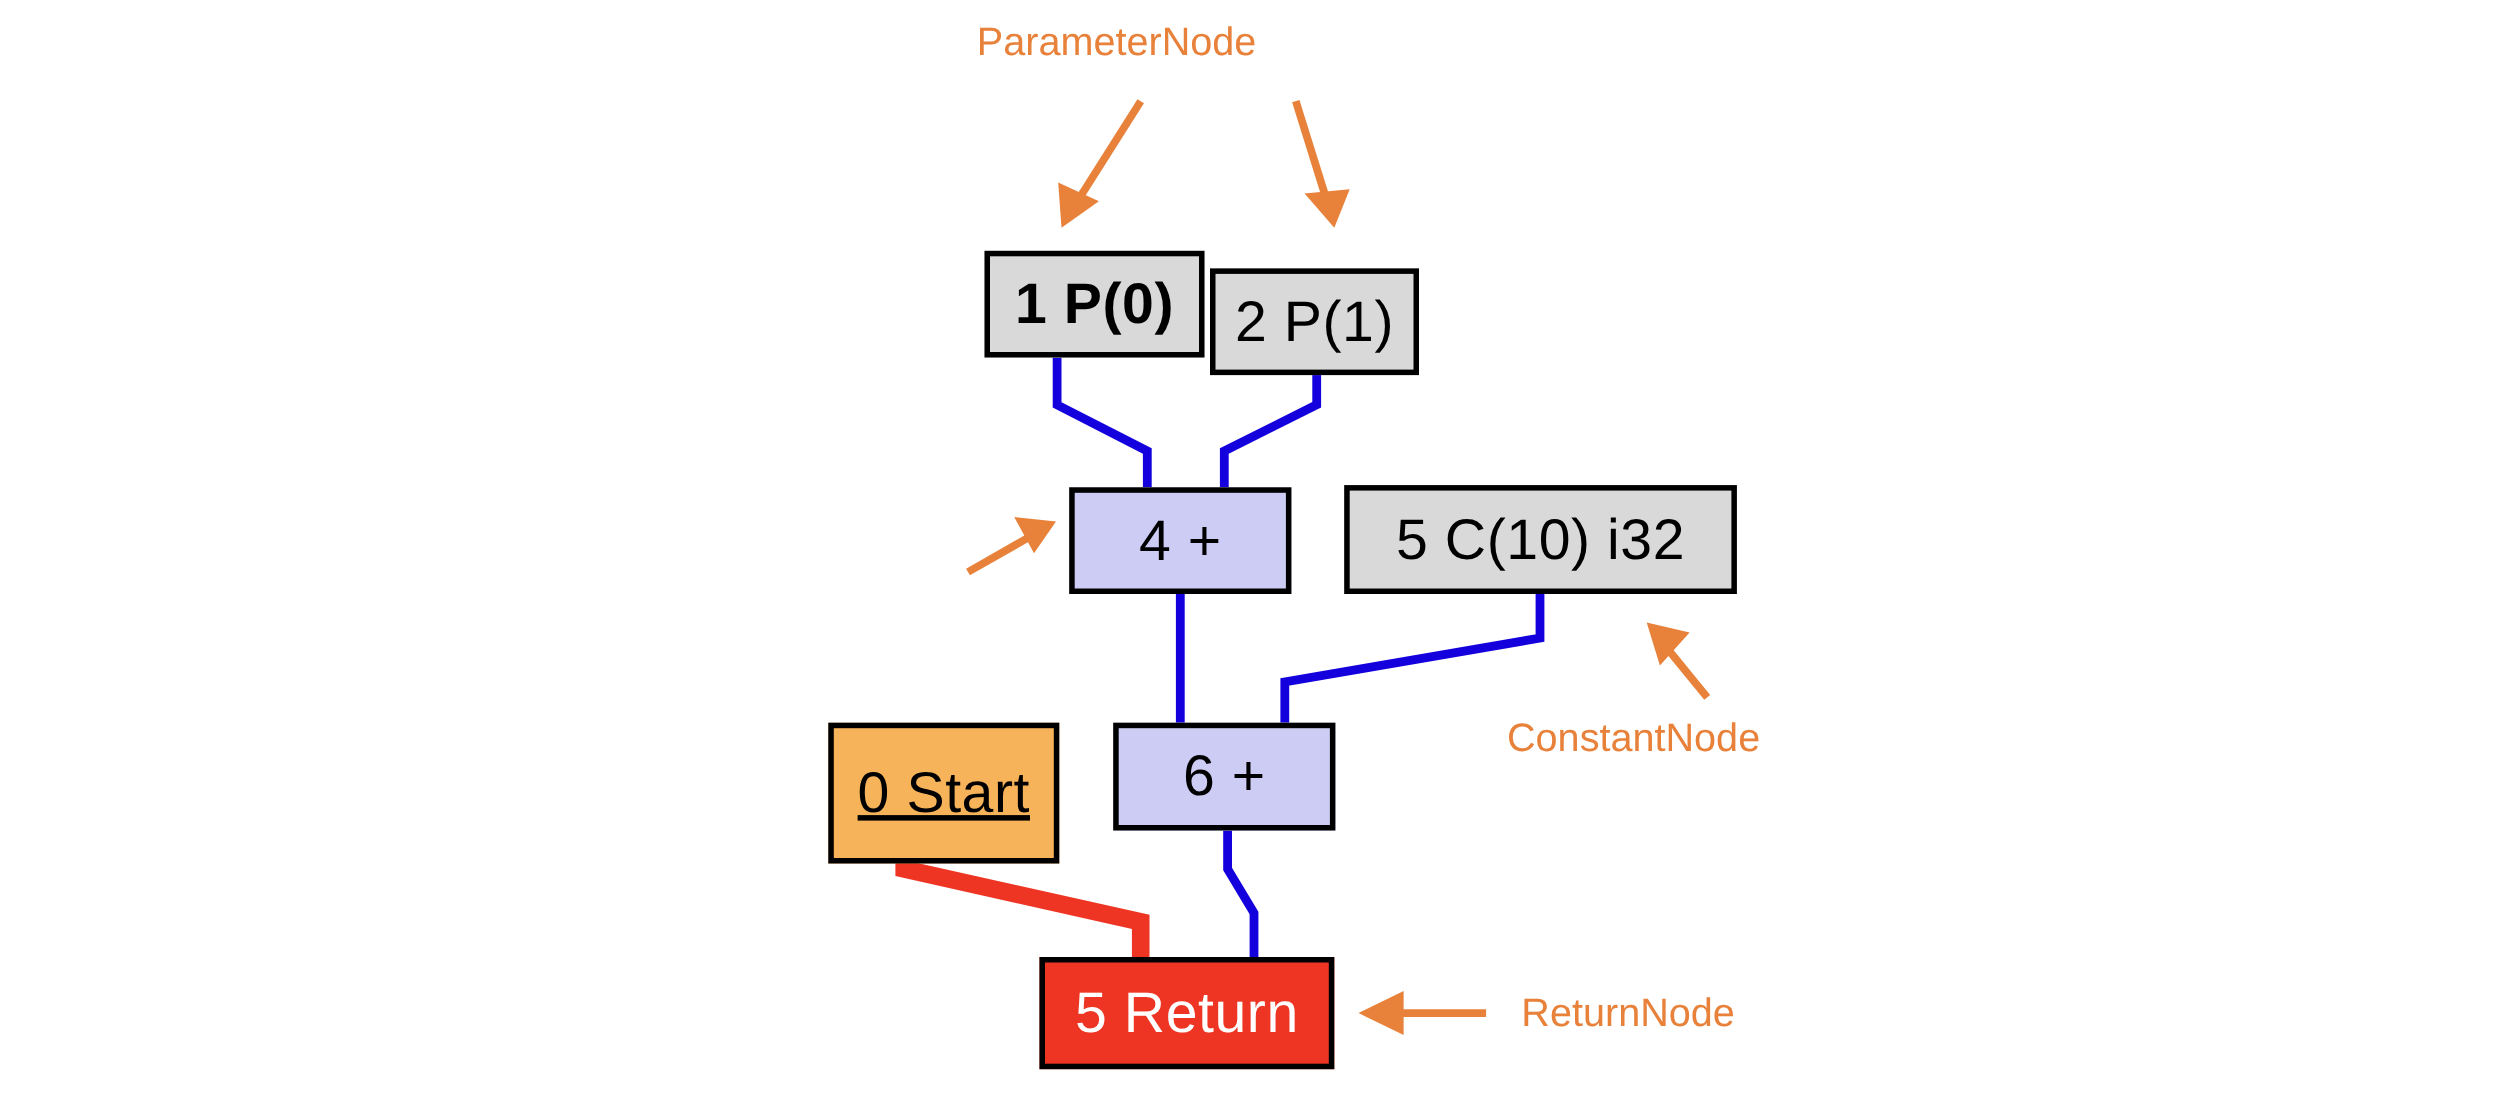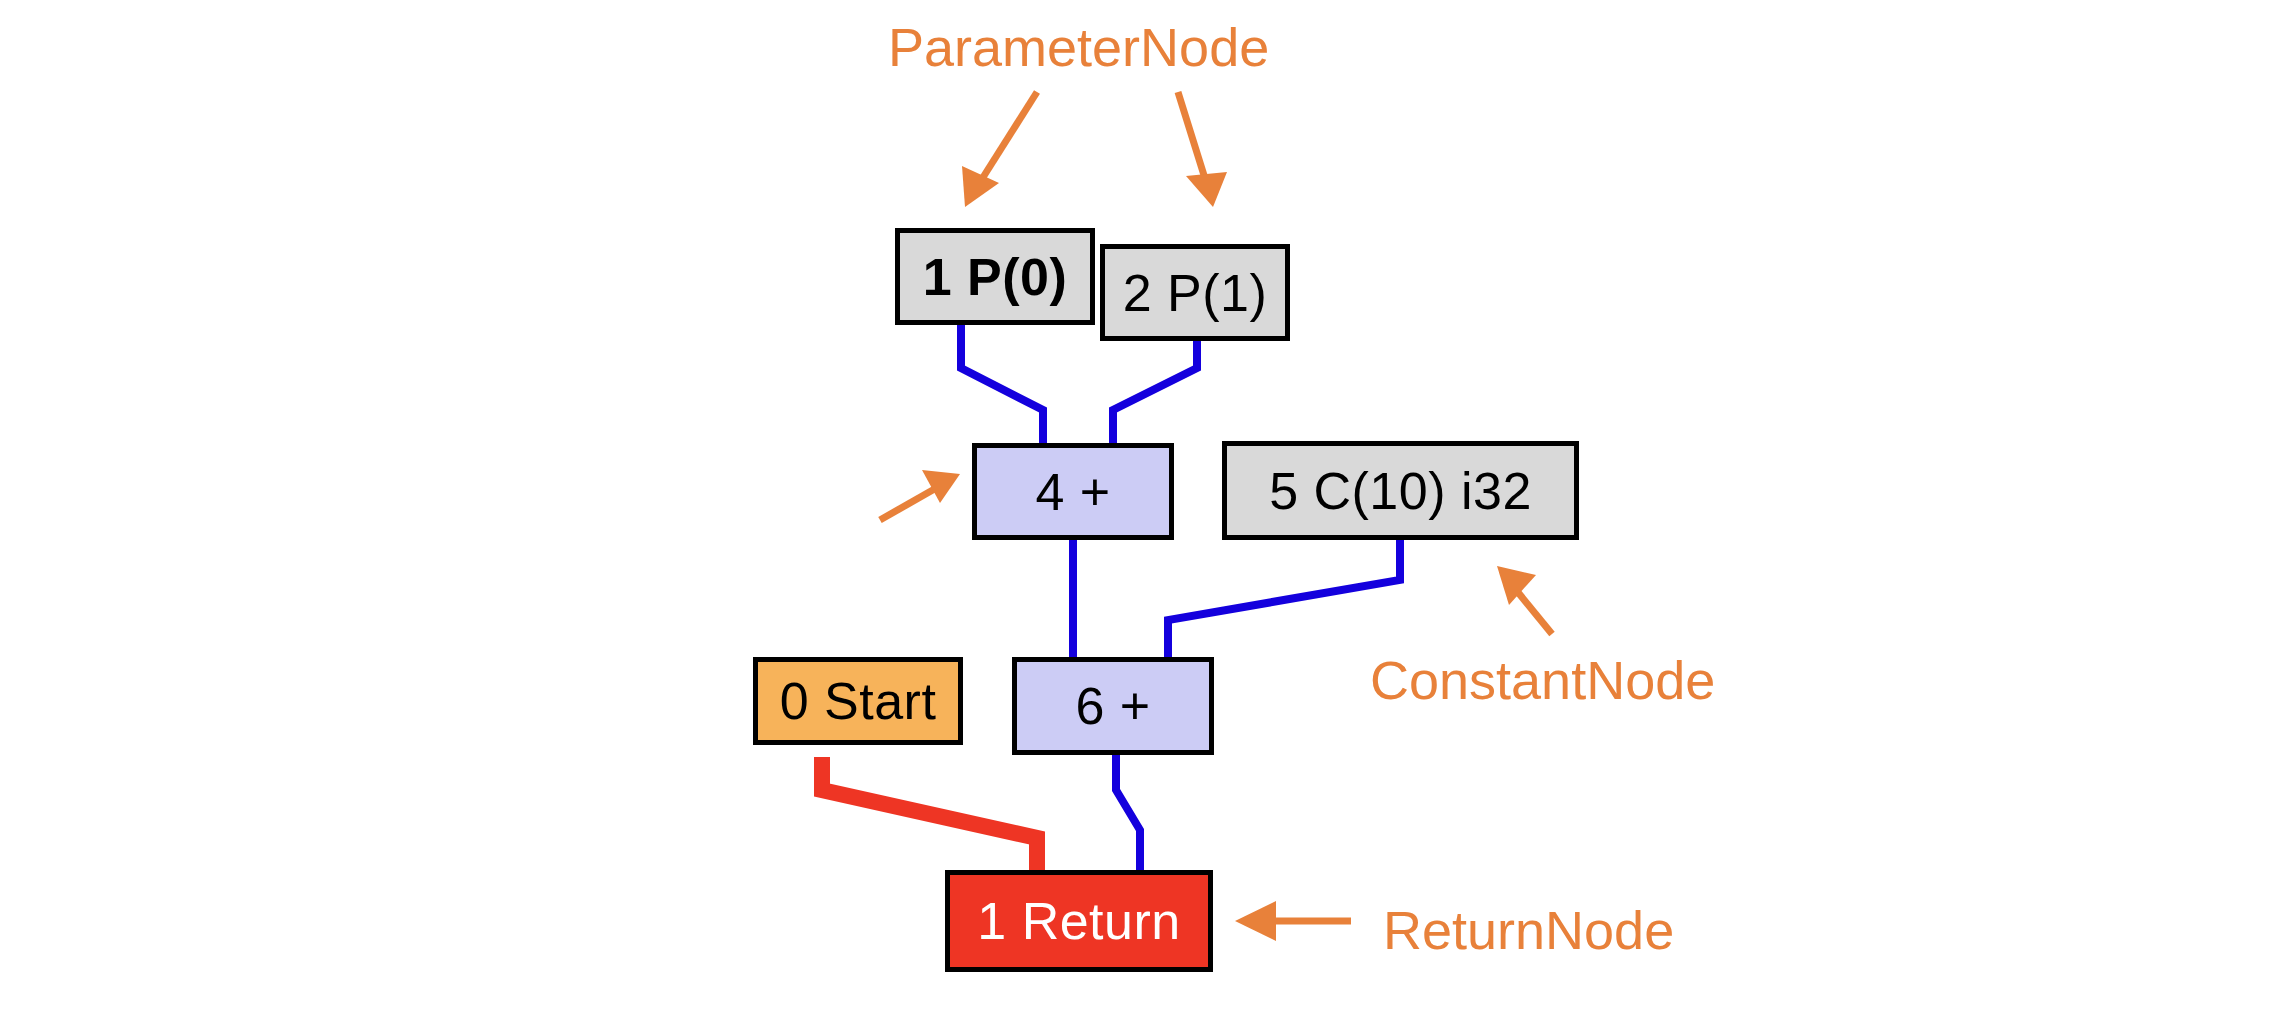--- a/index.html
+++ b/index.html
@@ -43,21 +43,21 @@
   }
   .node-gray   { background: #d9d9d9; color: #000000; }
   .node-purple { background: #ccccf5; color: #000000; }
   .node-orange { background: #f7b35a; color: #000000; }
   .node-red    { background: #ee3524; color: #ffffff; }
   .bold-label  { font-weight: bold; }
 
   .annot {
     position: absolute;
     font-family: "Liberation Sans", sans-serif;
-    font-size: 54px;
+    font-size: 36px;
     color: #e8813a;
     white-space: nowrap;
     user-select: none;
     line-height: 1;
   }
 </style>
 </head>
 <body>
 
 <div id="stage">
@@ -111,30 +111,30 @@
   </div>
 
   <div class="node-box node-purple" style="left:972px; top:443px; width:202px; height:97px;">
     <span class="node-label">4 +</span>
   </div>
 
   <div class="node-box node-gray" style="left:1222px; top:441px; width:357px; height:99px;">
     <span class="node-label">5 C(10) i32</span>
   </div>
 
-  <div class="node-box node-orange" style="left:753px; top:657px; width:210px; height:88px;">
+  <div class="node-box node-orange" style="left:753px; top:657px; width:210px; height:128px;text-decoration:underline;">
     <span class="node-label">0 Start</span>
   </div>
 
   <div class="node-box node-purple" style="left:1012px; top:657px; width:202px; height:98px;">
     <span class="node-label">6 +</span>
   </div>
 
   <div class="node-box node-red" style="left:945px; top:870px; width:268px; height:102px;">
-    <span class="node-label">1 Return</span>
+    <span class="node-label">5 Return</span>
   </div>
 
   <div class="annot" style="left:888px; top:20px;">ParameterNode</div>
 
 
   <div class="annot" style="left:1370px; top:653px;">ConstantNode</div>
 
   <div class="annot" style="left:1383px; top:893px;margin-top:10px;">ReturnNode</div>
 
 </div>

